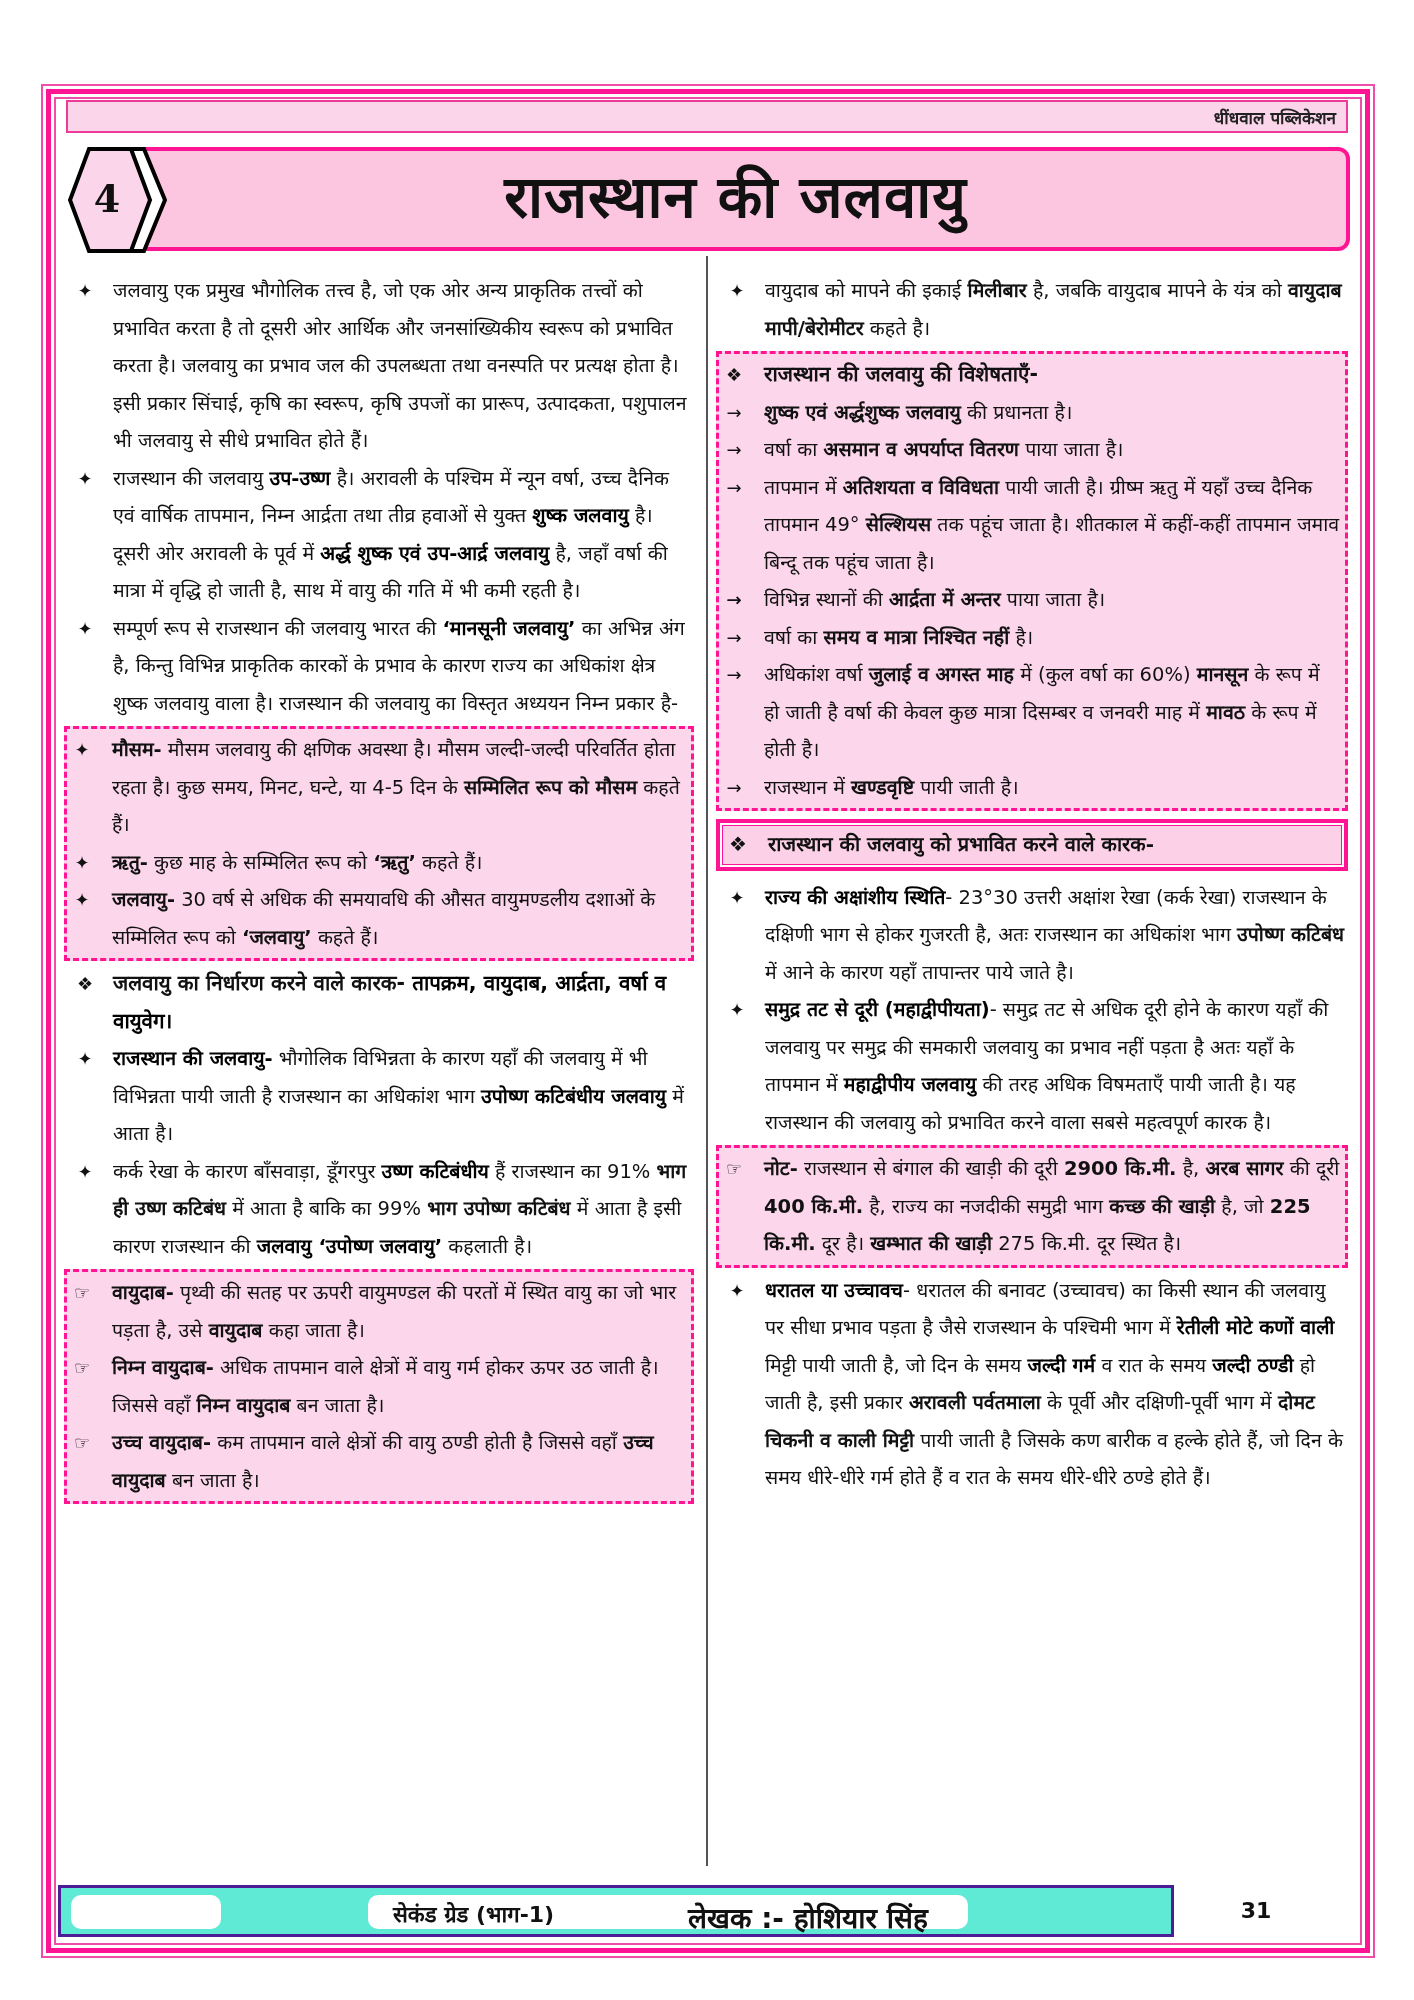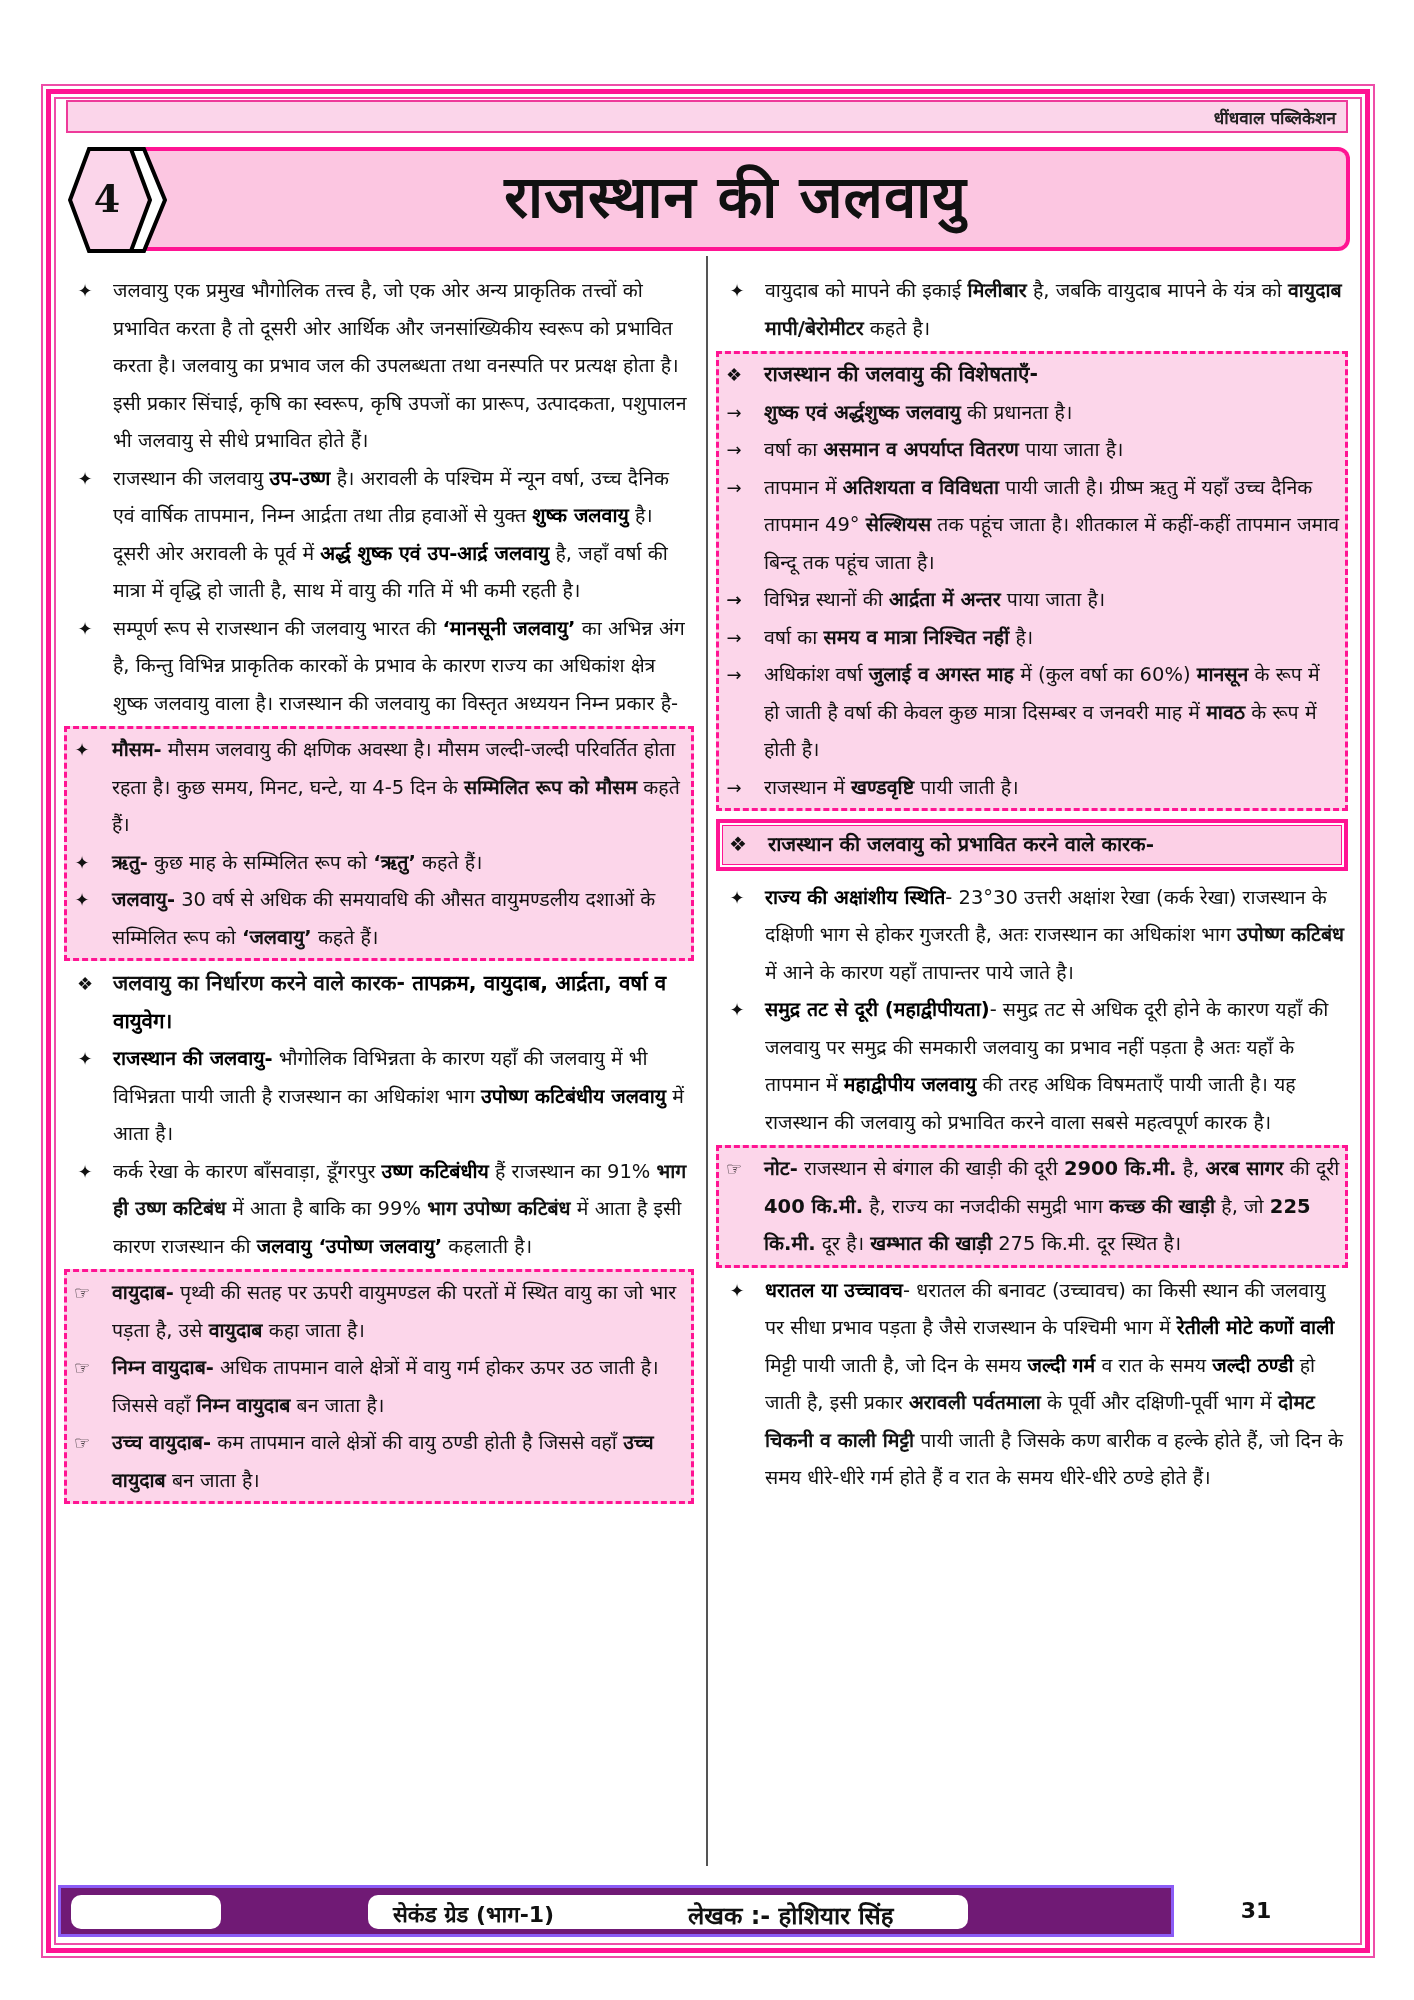--- a/index.html
+++ b/index.html
@@ -35,27 +35,27 @@
 
   .dash-box { background: #fcd6ea; border: 3px dashed #ff1493; margin: 4px 0 4px 0; padding: 2px 4px 2px 0; }
   .dash-box .item { padding-left: 45px; }
   .dash-box .item .bullet { left: 0; }
 
   .heading-box { border: 4px solid #ff1493; padding: 2px; margin: 8px 0 8px 0; }
   .heading-box .inner { border: 1px solid #ff1493; background: #fcd0e6; padding-left: 45px; position: relative; font-weight: bold; font-size: 20px; }
   .heading-box .inner .bullet { position: absolute; left: 6px; }
 
   
-  .footer { position: absolute; left: 58px; top: 1885px; width: 1116px; height: 52px; background: #701a75; border: 3px solid #8b5cf6; }
+  .footer { position: absolute; left: 58px; top: 1885px; width: 1116px; height: 52px; background: #5eead4; border: 3px solid #4c1d95; }
   .footer .pill { position: absolute; top: 7px; height: 34px; background: #fff; border-radius: 10px; }
   .footer .pill-left { left: 10px; width: 150px; }
   .footer .pill-center { left: 307px; width: 600px; }
   .footer .pill-right { left: 1125px; width: 153px; }
   .footer .series { position: absolute; left: 25px; top: 3px; font-size: 22px; font-weight: bold; }
-  .footer .author { position: absolute; left: 320px; top: 3px; font-size: 24px; font-weight: bold; }
+  .footer .author { position: absolute; left: 320px; top: 3px; font-size: 28px; font-weight: bold; }
   .footer .page-num { position: absolute; left: 0; right: 13px; text-align: center; top: 3px; font-size: 22px; font-weight: bold; }
 </style>
 </head>
 <body>
 
 <div class="frame-outer"></div>
 <div class="frame-mid"></div>
 <div class="frame-inner"></div>
 
 <div class="pub-strip">

